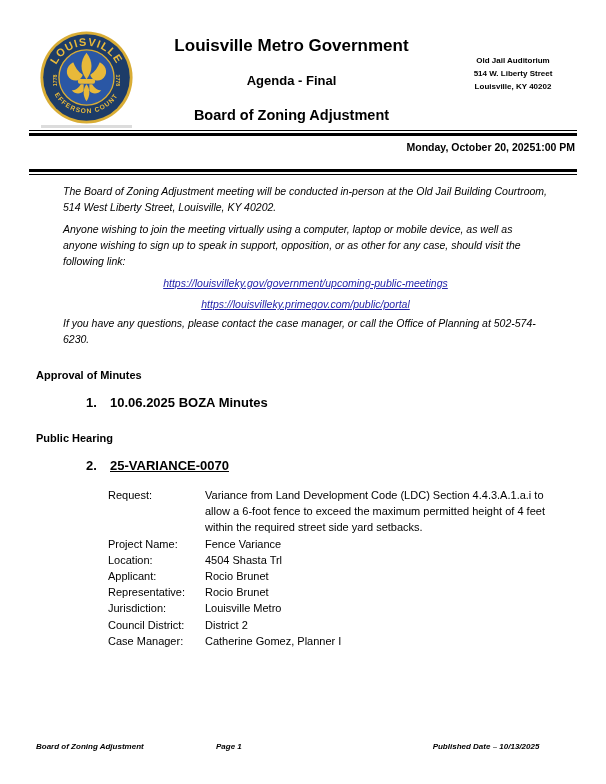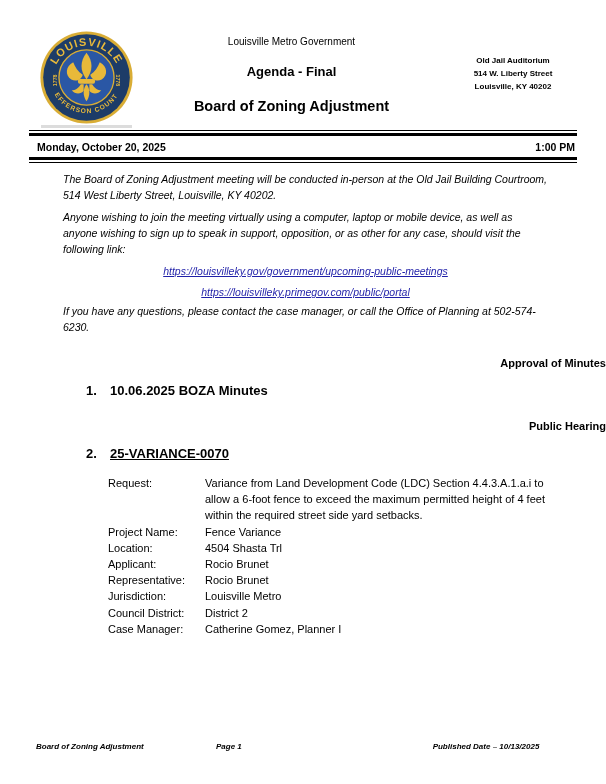--- a/index.html
+++ b/index.html
@@ -9,43 +9,43 @@
     position:relative; overflow:hidden;
     font-family:"Liberation Sans", sans-serif; color:#000;
   }
 
   
   .header { display:flex; align-items:flex-start; padding:27px 28px 0 38px; }
   .logo-wrap { flex:0 0 97px; width:97px; margin-top:3px; }
   .logo-svg { width:97px; height:95px; display:block; }
   .logo-shadow { height:3px; background:#dcdcdc; margin:0 3px; }
   .titles { flex:1 1 auto; text-align:center; padding-top:5px; }
-  .title-org   { font-size:10px; font-weight:normal; margin:4px 0 15px; }
+  .title-org   { font-size:17px; font-weight:bold; margin:4px 0 15px; }
   .title-doc   { font-size:13px;   font-weight:bold; margin:17px 0 12px; }
   .title-board { font-size:14.5px; font-weight:bold; margin:19px 0 0; }
   .venue { flex:0 0 130px; text-align:center; font-size:8px; font-weight:bold;
            line-height:1.6; padding-top:28px; }
 
   
   .rule { margin:0 29px; background:#000; }
   .rule-a { height:1px; margin-top:2px; }
   .rule-b { height:3px; margin-top:2px; }
   .rule-c { height:3px; }
   .rule-d { height:1px; margin-top:2px; }
-  .date-bar { display:flex; justify-content:space-between; margin:0 29px;
-              padding:5px 2px 4px 8px; font-size:10.5px; font-weight:bold; }
+  .date-bar { display:flex; justify-content:flex-end; margin:0 29px;
+              padding:5px 2px 16px 8px; font-size:10.5px; font-weight:bold; }
 
   
   .intro { margin:8px 58px 0 63px; font-style:italic; font-size:10.5px; line-height:16px; }
   .intro p { margin:0 0 6px; }
   .link-line { text-align:center; margin:5px 0 3px; font-weight:bold; }
   .doc-link { color:#1f1fa8; text-decoration:underline; font-weight:normal; font-style:italic; cursor:pointer; }
 
   
-  .section-heading { margin:22px 0 0 36px; font-size:11px; font-weight:bold;text-align:right; }
+  .section-heading { margin:22px 0 0 36px; font-size:11px; font-weight:bold; }
   .agenda-item { display:flex; margin:14px 0 0 86px; font-size:13px; font-weight:bold; }
   .item-num { flex:0 0 24px; }
   .item-title.underlined { text-decoration:underline; }
 
   
   .case-details { margin:14px 30px 0 108px; font-size:11px; line-height:16.2px; }
   .cd-row { display:flex; }
   .cd-label { flex:0 0 97px; }
   .cd-value { max-width:358px; }
 

